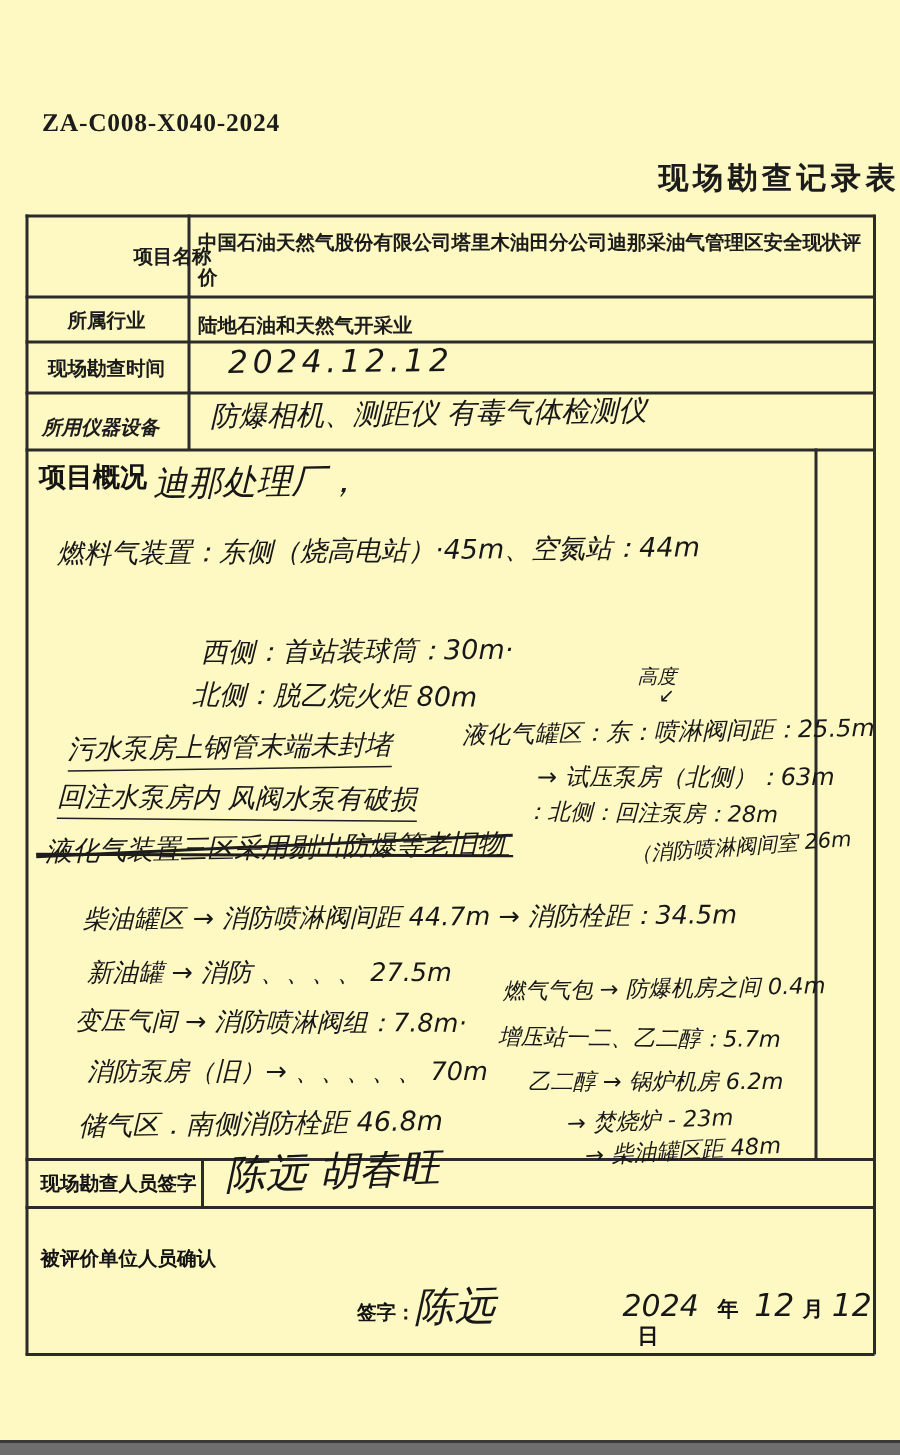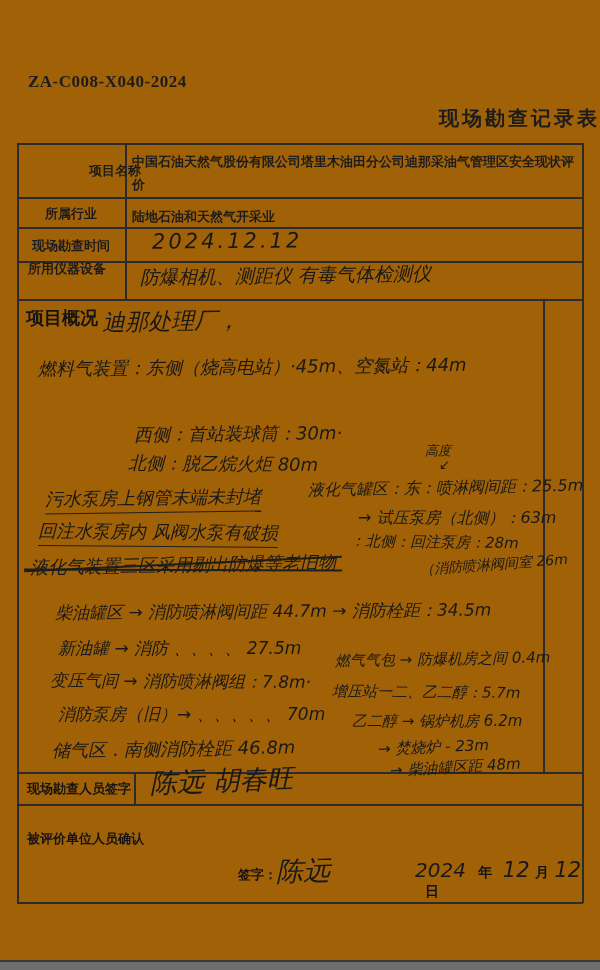--- a/index.html
+++ b/index.html
@@ -1,16 +1,16 @@
 <!DOCTYPE html>
 <html><head>
 <meta charset="utf-8">
 <style>
   html,body{margin:0;padding:0;background:#fff;}
-  .page{position:relative;width:600px;height:970px;background:#a16207;overflow:hidden;
+  .page{position:relative;width:600px;height:970px;background:#fef9c3;overflow:hidden;
         font-family:"Liberation Sans",sans-serif;color:#1c1c1c;}
   .abs{position:absolute;}
   .print{font-weight:700;color:#141414;}
   .doc-code{font-family:"Liberation Serif",serif;font-weight:700;font-size:17px;letter-spacing:.5px;}
   .doc-title{font-weight:700;font-size:20px;letter-spacing:3px;width:100%;text-align:right;}
   .cell-label{font-weight:700;font-size:13px;text-align:center;}
   .cell-value{font-weight:600;font-size:13px;line-height:23px;}
   .hw{font-family:"DejaVu Sans",sans-serif;font-style:italic;color:#181818;white-space:nowrap;}
   .hline{position:absolute;height:1.6px;background:#2b2b2b;}
   .vline{position:absolute;width:1.6px;background:#2b2b2b;}
@@ -49,21 +49,21 @@
   
   <div class="abs cell-label" style="left:26px;top:162px;width:98px;padding-left:40px;">项目名称</div>
   <div class="abs cell-value" style="left:132px;top:150px;width:446px;">中国石油天然气股份有限公司塔里木油田分公司迪那采油气管理区安全现状评价</div>
 
   <div class="abs cell-label" style="left:17px;top:205px;width:108px;font-family:Liberation Mono, monospace;">所属行业</div>
   <div class="abs cell-value" style="left:132px;top:205px;width:446px;">陆地石油和天然气开采业</div>
 
   <div class="abs cell-label" style="left:17px;top:237px;width:108px;">现场勘查时间</div>
   <div class="abs hw" style="left:152px;top:229px;font-size:21px;letter-spacing:3px;transform:rotate(-.5deg);">2024.12.12</div>
 
-  <div class="abs cell-label" style="left:17px;top:260px;width:100px;">所用仪器设备</div>
+  <div class="abs cell-label" style="left:17px;top:276px;width:100px;font-style:italic;">所用仪器设备</div>
   <div class="abs hw" style="left:140px;top:263px;font-size:19px;transform:rotate(-.8deg);">防爆相机、测距仪  有毒气体检测仪</div>
 
   
   <div class="abs print" style="left:26px;top:306px;font-size:18px;">项目概况</div>
   <div class="abs hw" style="left:102px;top:306px;font-size:23px;transform:rotate(-1deg);">迪那处理厂，</div>
 
   <div class="abs hw" style="left:38px;top:355px;font-size:18px;transform:rotate(-.6deg);">燃料气装置：东侧（烧高电站）·45m、空氮站：44m</div>
   <div class="abs hw" style="left:134px;top:422px;font-size:18px;transform:rotate(-.5deg);">西侧：首站装球筒：30m·</div>
   <div class="abs hw" style="left:128px;top:452px;font-size:18px;transform:rotate(.6deg);">北侧：脱乙烷火炬  80m</div>
 

